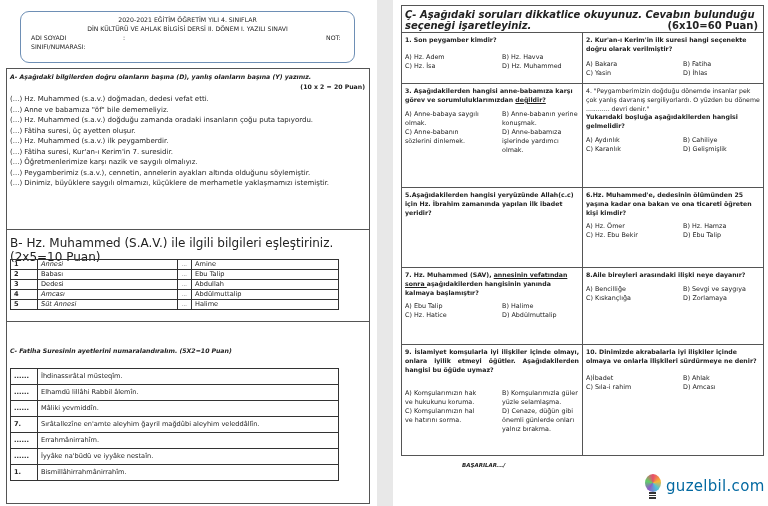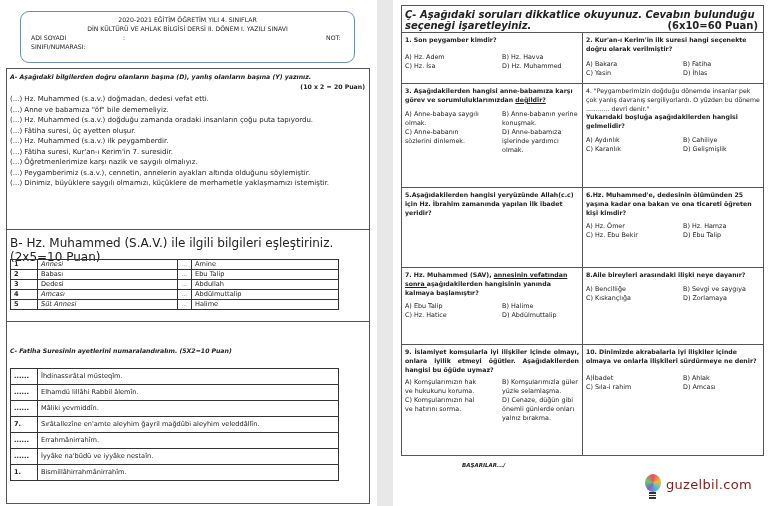--- a/index.html
+++ b/index.html
@@ -43,21 +43,21 @@
   .qtext{font-weight:bold;}
   .qtext.norm{font-weight:normal;}
   .opts{margin-top:5px;display:grid;grid-template-columns:1fr 1fr;column-gap:20px;font-size:6.4px;line-height:9px;}
   .opts.one{grid-template-columns:1fr 1fr;}
   .u{text-decoration:underline;}
   .basarilar{position:absolute;left:69px;top:462px;font-size:5.5px;font-weight:bold;font-style:italic;}
   .logo{position:absolute;left:248px;top:472px;width:120px;height:30px;}
   .logo .bulb{position:absolute;left:4px;top:2px;width:16px;height:18px;border-radius:50%;
               background:conic-gradient(#e94c6b,#f7b733,#4cc3d9,#8e5cc9,#5fd068,#e94c6b);}
   .logo .base{position:absolute;left:8px;top:20px;width:7px;height:7px;background:repeating-linear-gradient(#333 0 1.5px,#fff 1.5px 2.5px);}
-  .logo .txt{position:absolute;left:25px;top:5px;font-size:13px;color:#7f1d1d;font-family:"DejaVu Sans",sans-serif;letter-spacing:0.3px;}
+  .logo .txt{position:absolute;left:25px;top:5px;font-size:15px;color:#0369a1;font-family:"DejaVu Sans",sans-serif;letter-spacing:0.3px;}
 </style>
 </head>
 <body>
 
 <div class="page" id="left">
   <div class="hdr">
     <div class="c" style="margin-top:3px">2020-2021 EĞİTİM ÖĞRETİM YILI 4. SINIFLAR</div>
     <div class="c">DİN KÜLTÜRÜ VE AHLAK BİLGİSİ DERSİ II. DÖNEM I. YAZILI SINAVI</div>
     <div class="row">
       <span>ADI SOYADI</span>
@@ -241,21 +241,21 @@
             <span>B) Sevgi ve saygıya</span>
             <span>C) Kıskançlığa</span>
             <span>D) Zorlamaya</span>
           </div>
         </div>
       </div>
 
       <div class="qrow" style="height:110px">
         <div class="qcell l">
           <div class="qtext" style="text-align:justify">9. İslamiyet komşularla iyi ilişkiler içinde olmayı, onlara iyilik etmeyi öğütler. Aşağıdakilerden hangisi bu öğüde uymaz?</div>
-          <div class="opts one" style="margin-top:4px">
+          <div class="opts one" style="margin-top:15px">
             <span>A)  Komşularımızın hak ve hukukunu koruma.</span>
             <span>B)  Komşularımızla güler yüzle selamlaşma.</span>
             <span>C)  Komşularımızın hal ve hatırını sorma.</span>
             <span>D) Cenaze, düğün gibi önemli günlerde onları yalnız bırakma.</span>
           </div>
         </div>
         <div class="qcell r">
           <div class="qtext">10. Dinimizde akrabalarla iyi ilişkiler içinde olmaya ve onlarla ilişkileri sürdürmeye ne denir?</div>
           <div class="opts one" style="margin-top:8px">
             <span>A)İbadet</span>

